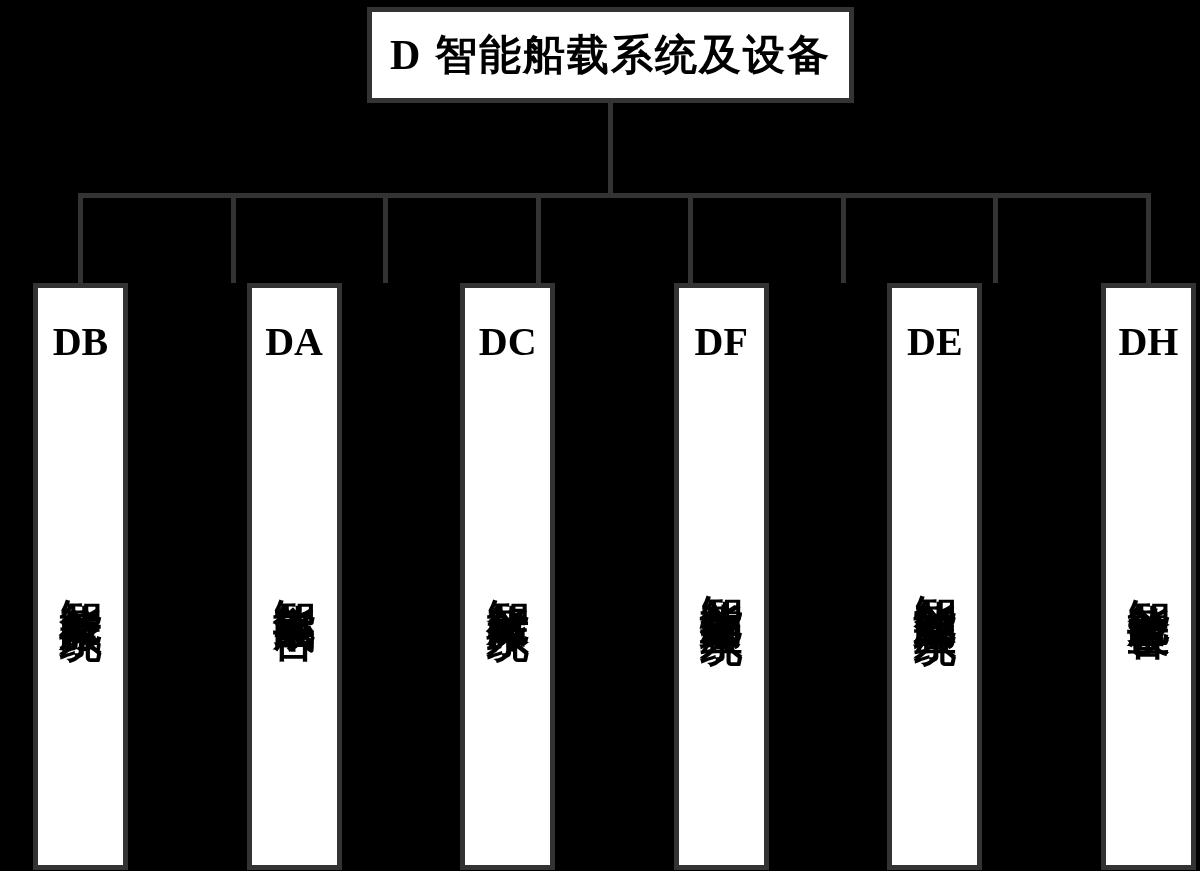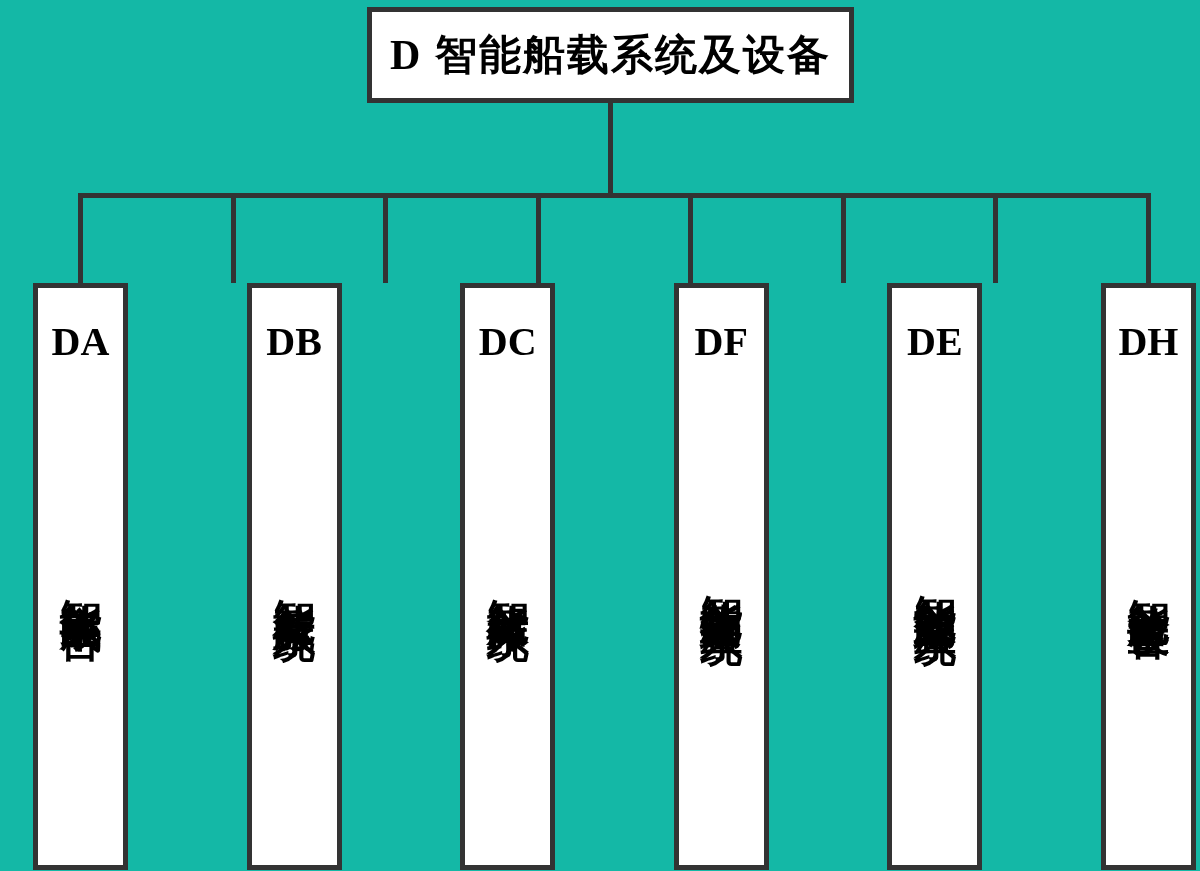--- a/index.html
+++ b/index.html
@@ -5,21 +5,21 @@
   html, body {
     margin: 0;
     padding: 0;
     background: #ffffff;
     font-family: "Liberation Serif", "DejaVu Serif", serif;
   }
   .canvas {
     position: relative;
     width: 1200px;
     height: 871px;
-    background: #14b8a6;
+    background: #000000;
     overflow: hidden;
   }
   
   .root-box {
     position: absolute;
     left: 367px;
     top: 7px;
     width: 487px;
     height: 96px;
     box-sizing: border-box;
@@ -121,27 +121,27 @@
   <div class="line drop drop-2"></div>
   <div class="line drop drop-3"></div>
   <div class="line drop drop-4"></div>
   <div class="line drop drop-5"></div>
   <div class="line drop drop-6"></div>
   <div class="line drop drop-7"></div>
 
   <div class="children">
 
     <div class="child">
-      <div class="code">DA</div>
-      <div class="vlabel">智能集成平台</div>
+      <div class="code">DB</div>
+      <div class="vlabel">智能航行系统</div>
     </div>
 
     <div class="child">
-      <div class="code">DB</div>
-      <div class="vlabel">智能航行系统</div>
+      <div class="code">DA</div>
+      <div class="vlabel">智能集成平台</div>
     </div>
 
     <div class="child">
       <div class="code">DC</div>
       <div class="vlabel">智能船体系统</div>
     </div>
 
 
     <div class="child">
       <div class="code">DF</div>

